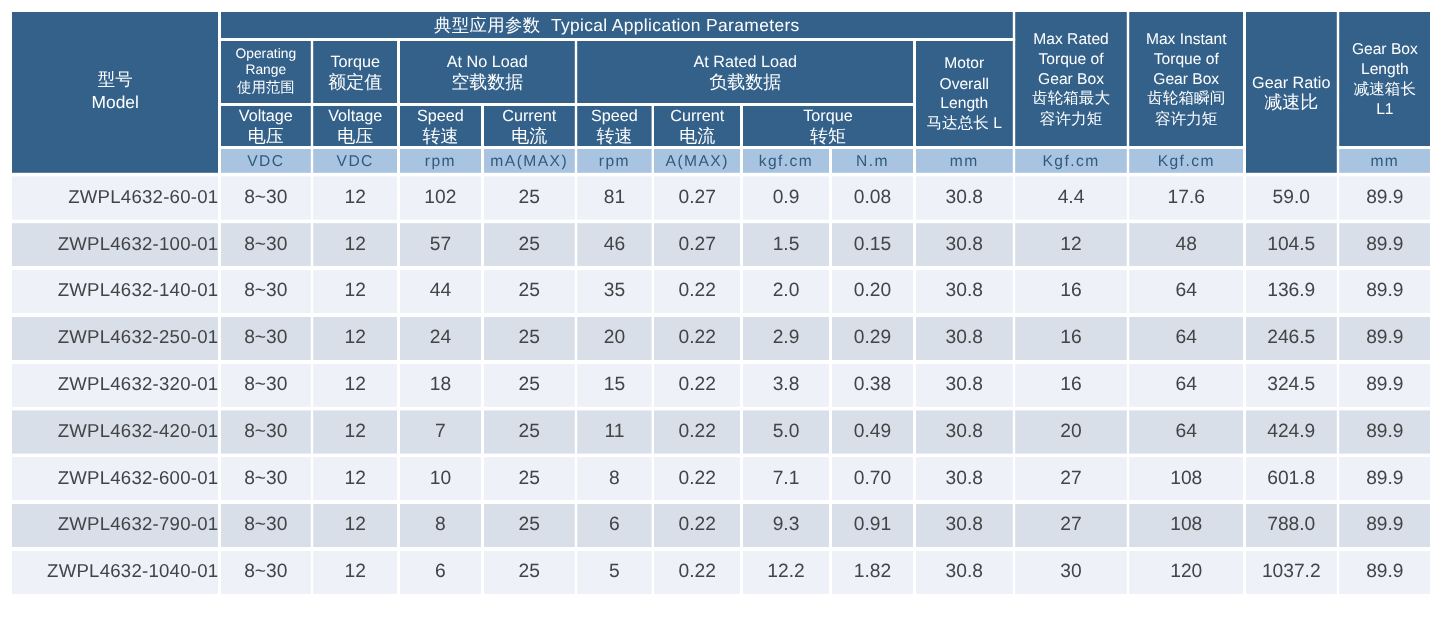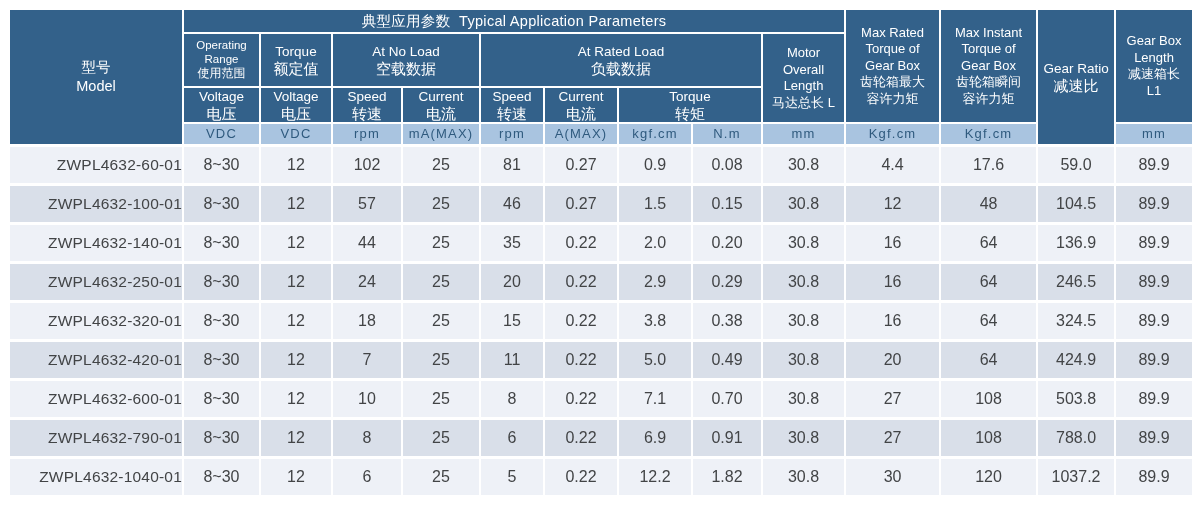--- a/index.html
+++ b/index.html
@@ -294,32 +294,32 @@
           <td>12</td>
           <td>10</td>
           <td>25</td>
           <td>8</td>
           <td>0.22</td>
           <td>7.1</td>
           <td>0.70</td>
           <td>30.8</td>
           <td>27</td>
           <td>108</td>
-          <td>503.8</td>
+          <td>601.8</td>
           <td>89.9</td>
         </tr>
         <tr class="row-dark">
           <td class="model-cell">ZWPL4632-790-01</td>
           <td>8~30</td>
           <td>12</td>
           <td>8</td>
           <td>25</td>
           <td>6</td>
           <td>0.22</td>
-          <td>6.9</td>
+          <td>9.3</td>
           <td>0.91</td>
           <td>30.8</td>
           <td>27</td>
           <td>108</td>
           <td>788.0</td>
           <td>89.9</td>
         </tr>
         <tr class="row-light">
           <td class="model-cell">ZWPL4632-1040-01</td>
           <td>8~30</td>

